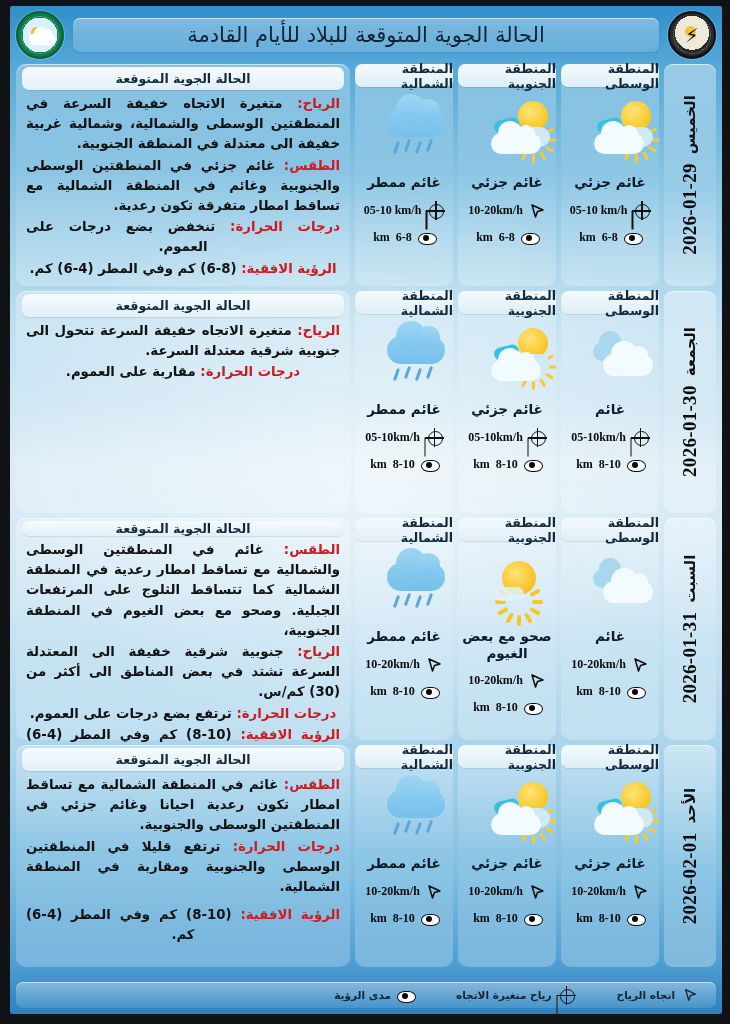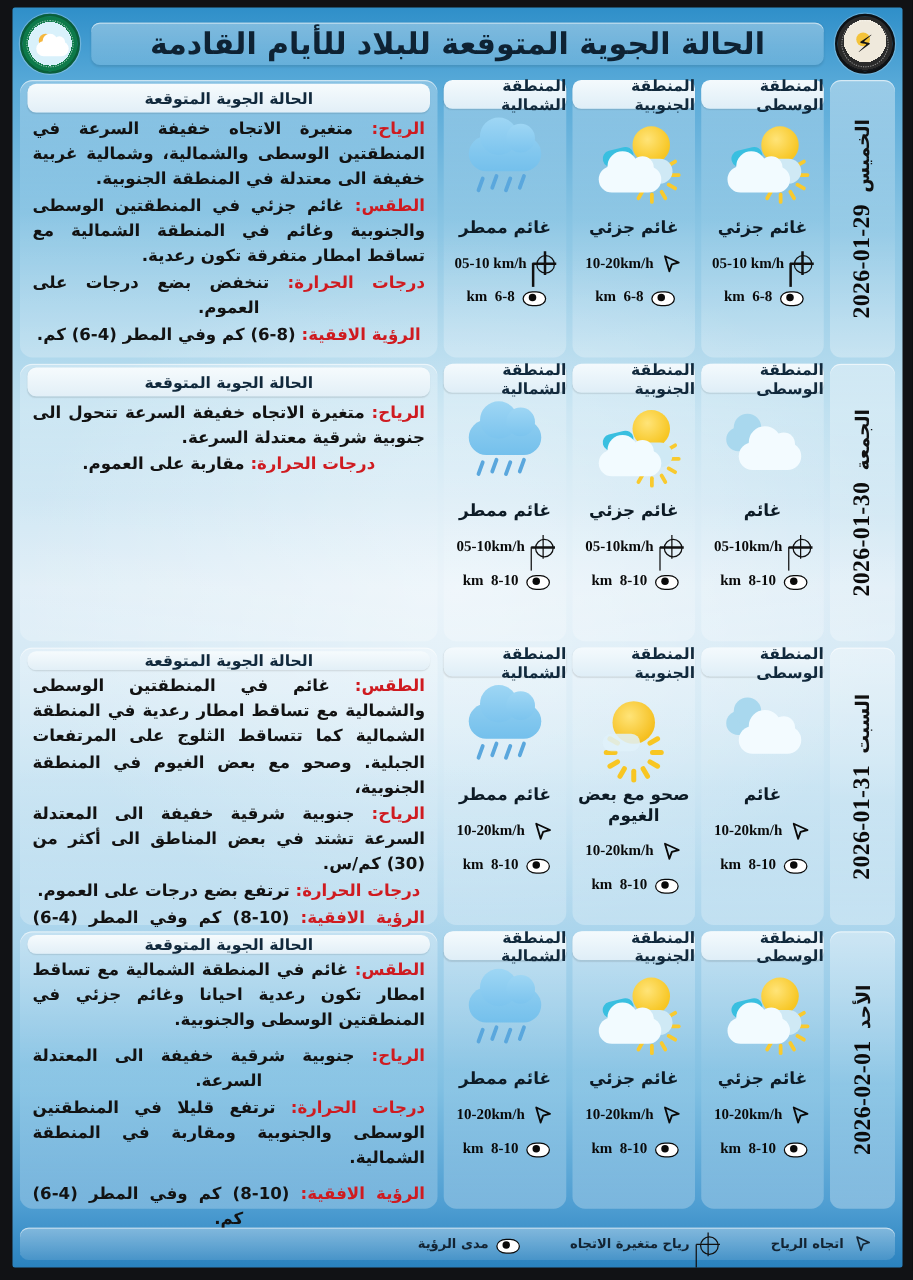--- a/index.html
+++ b/index.html
@@ -136,22 +136,22 @@
     height: 34px;
     border-radius: 7px;
     background: linear-gradient(180deg, rgba(255,255,255,.36), rgba(255,255,255,.14));
     box-shadow: inset 0 1px 0 rgba(255,255,255,.55), 0 1px 2px rgba(0,0,0,.10);
     display: flex;
     align-items: center;
     justify-content: center;
   }
   #title-text {
     font-family: "DejaVu Sans", sans-serif;
-    font-size: 24px;
-    font-weight: 700;
+    font-size: 21px;
+    font-weight: 400;
     color: #0e2233;
     letter-spacing: .2px;
     white-space: nowrap;
   }
 
   
   #rows {
     position: relative;
     z-index: 2;
     padding: 0 6px;
@@ -200,21 +200,20 @@
     font-weight: 700;
     color: #0b0b0b;
     letter-spacing: .3px;
   }
 
   
   .region {
     flex: 0 0 98px;
     display: flex;
     flex-direction: column;
-    align-items: center;
     border-radius: 10px;
     background: linear-gradient(180deg, rgba(255,255,255,.30), rgba(255,255,255,.06) 50%, rgba(255,255,255,.26));
     box-shadow: inset 0 1px 0 rgba(255,255,255,.55);
     padding-bottom: 2px;
   }
   .region-head {
     width: 100%;
     height: 23px;
     border-radius: 7px;
     background: linear-gradient(180deg, #f4fafd, #dfeef7);
@@ -930,22 +929,20 @@
             <span class="val">8-10</span>
               <span class="val u"> km</span>
           </div>
         </div>
 
         <div class="text-col">
           <div class="text-head">الحالة الجوية المتوقعة</div>
           <div class="text-body">
             <p class="tight"><span class="lbl">الطقس:</span>
               <span>غائم في المنطقة الشمالية مع تساقط امطار تكون رعدية احيانا وغائم جزئي في المنطقتين الوسطى والجنوبية.</span></p>
-            <p class="center-last" style="margin-top:8px"><span class="lbl">الرياح:</span>
-              <span>جنوبية شرقية خفيفة الى المعتدلة السرعة.</span></p>
             <p class="tight"><span class="lbl">درجات الحرارة:</span>
               <span>ترتفع قليلا في المنطقتين الوسطى والجنوبية ومقاربة في المنطقة الشمالية.</span></p>
             <p class="center-last" style="margin-top:8px"><span class="lbl">الرؤية الافقية:</span>
               <span>(10-8) كم وفي المطر (4-6) كم.</span></p>
           </div>
         </div>
       </div>
 
     </div>
 

